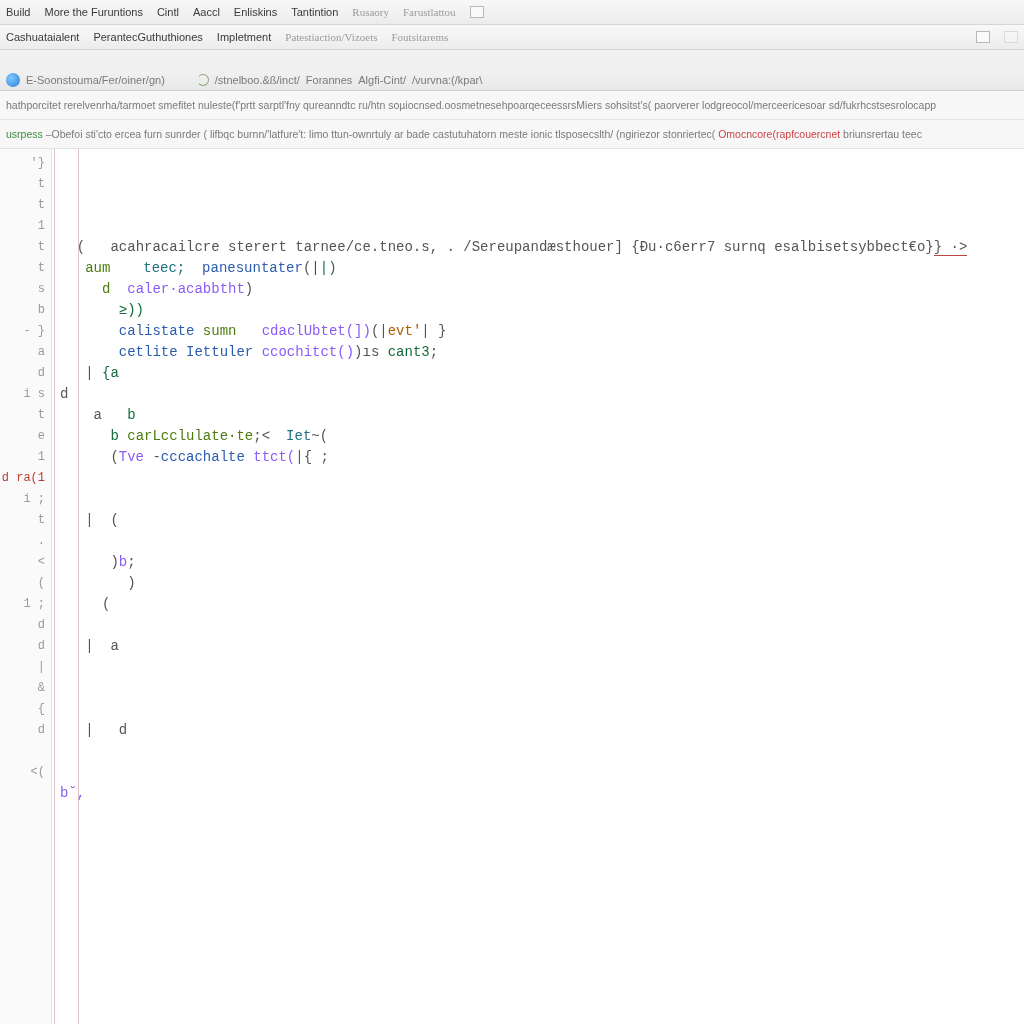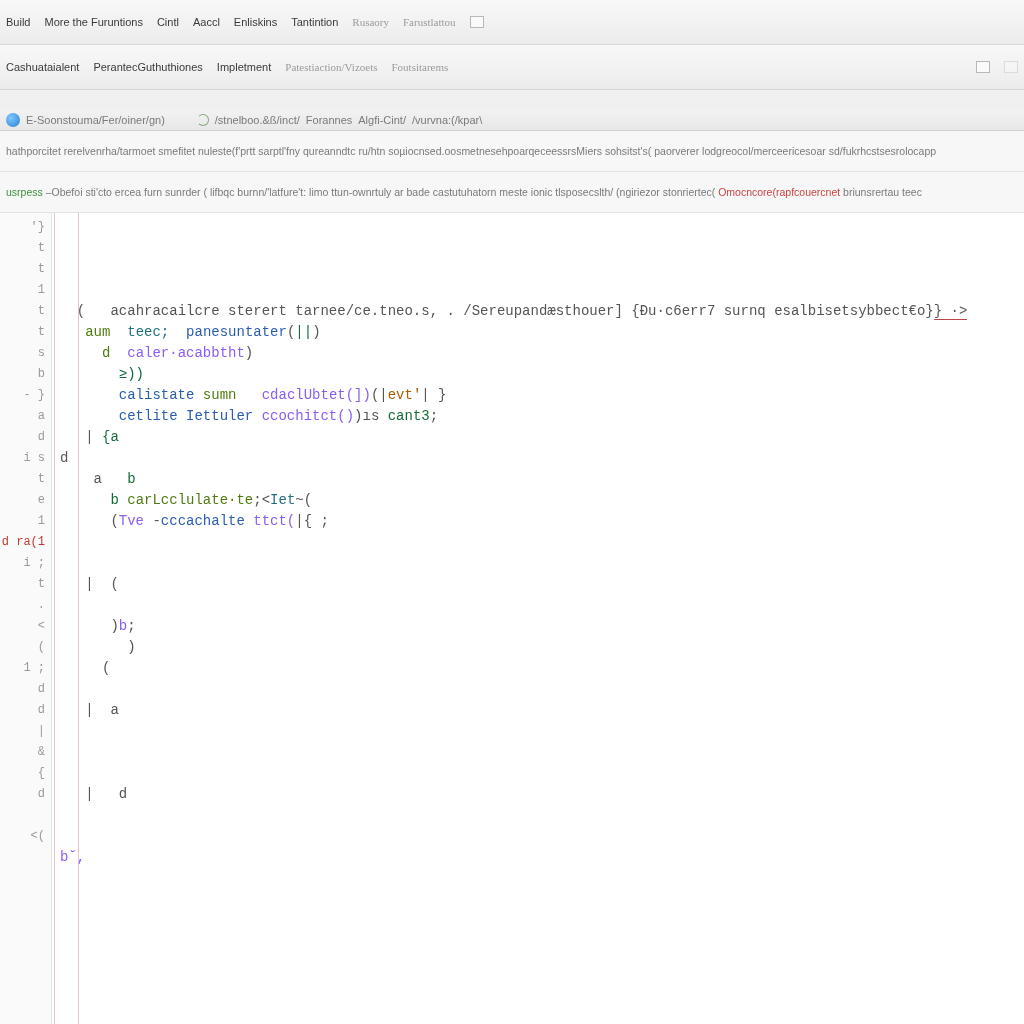--- a/index.html
+++ b/index.html
@@ -9,21 +9,21 @@
     font-size: 12px;
     background: #f0f0f0;
     color: #3a3a3a;
   }
 
   
   .menu-bar {
     display: flex;
     align-items: center;
     gap: 14px;
-    padding: 16px 6px;
+    padding: 6px 6px;
     background: linear-gradient(#f8f8f8, #ececec);
     border-bottom: 1px solid #d6d6d6;
     font-size: 11px;
     white-space: nowrap;
   }
   .menu-bar .item { color: #3a3a3a; cursor: default; }
   .menu-bar .item.dim { color: #9b9b9b; font-family: Liberation Serif, serif; }
   .menu-bar .icon-box {
     width: 14px; height: 12px;
     border: 1px solid #b8b8b8;
@@ -49,21 +49,21 @@
   }
   .addr-bar .crumb { color: #7a7a7a; }
   .addr-bar .reload {
     width: 12px; height: 12px; border: 1.5px solid #8aa87a;
     border-left-color: transparent; border-radius: 50%;
     display: inline-block;
   }
 
   
   .strip {
-    padding: 14px 6px;
+    padding: 8px 6px;
     font-size: 10.5px;
     color: #7a7a7a;
     border-bottom: 1px solid #e2e2e2;
     white-space: nowrap;
     overflow: hidden;
     background: #f7f7f7;
   }
   .strip .green { color: #3f8d3f; }
   .strip .red   { color: #c44; }
 
@@ -101,21 +101,21 @@
     border-left: 1px solid #e5c6c6;
   }
   .guide1 { left: 2px; }
   .guide2 { left: 26px; }
 
   
   .kw   { color: #4d7c0f; }          
   .fn   { color: #2a5db0; }          
   .fn2  { color: #8b5cf6; }          
   .id   { color: #146b3a; }          
-  .lit  { color: #207080; }          
+  .lit  { color: #207080; margin-left: 16px; }          
   .pun  { color: #555; }
   .str  { color: #b05c00; }
 
   
   .u { border-bottom: 1px solid #b44; }
 
 </style>
 </head>
 <body>
 

